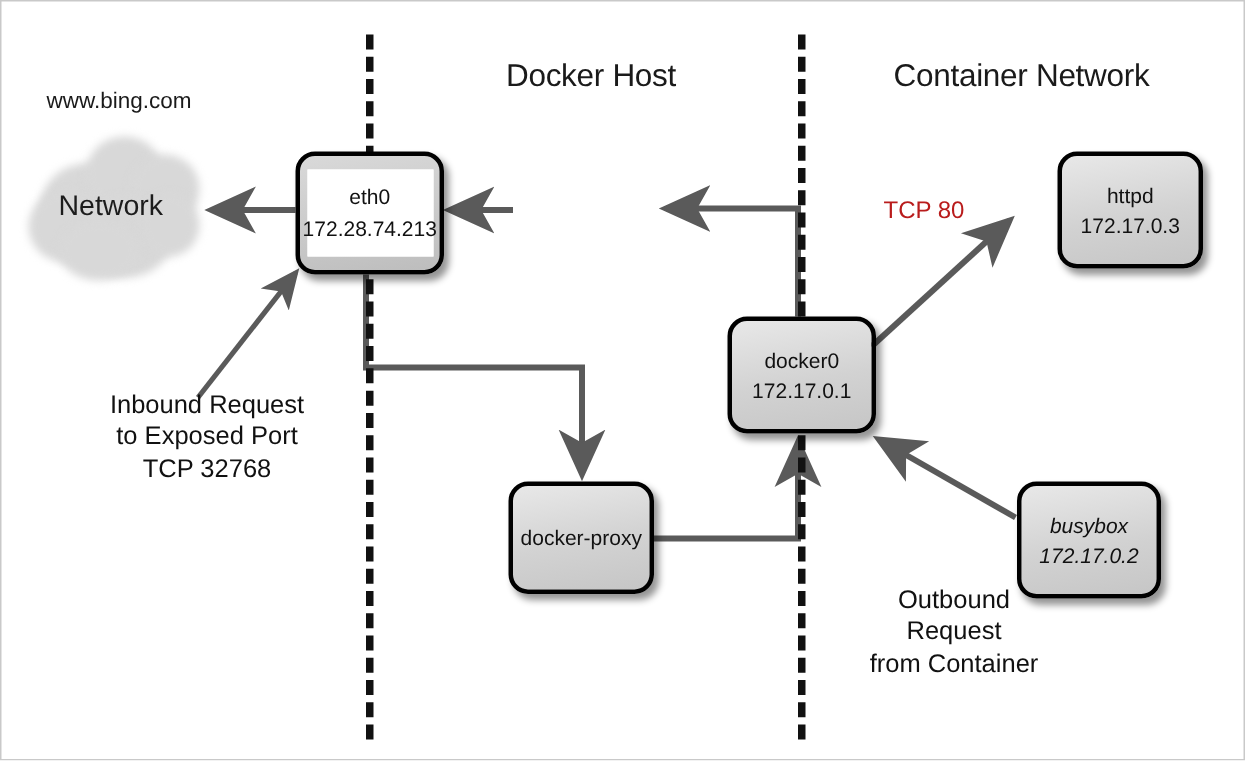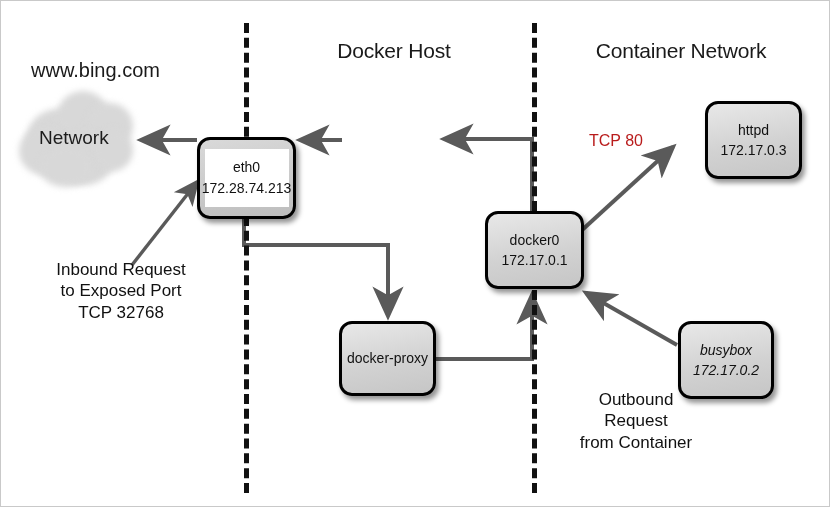--- a/index.html
+++ b/index.html
@@ -87,21 +87,21 @@
     color:#b91c1c;
     white-space:nowrap;
   }
   svg.wires{
     position:absolute;left:0;top:0;
     width:830px;height:507px;
     pointer-events:none;
   }
   .www{
     position:absolute;
-    font-size:20px;
+    font-size:15px;
     color:#1a1a1a;
     white-space:nowrap;
   }
 </style>
 </head>
 <body>
 
 <div id="canvas">
 
   <svg class="wires" viewBox="0 0 830 507">
@@ -143,21 +143,21 @@
     <div class="puff" style="left:14px;top:26px;width:62px;height:58px;"></div>
     <div class="puff" style="left:44px;top:8px;width:52px;height:50px;"></div>
     <div class="puff" style="left:74px;top:20px;width:46px;height:46px;"></div>
     <div class="puff" style="left:6px;top:44px;width:50px;height:48px;"></div>
     <div class="puff" style="left:40px;top:48px;width:62px;height:54px;"></div>
     <div class="puff" style="left:80px;top:46px;width:40px;height:42px;"></div>
     <div class="puff" style="left:26px;top:64px;width:54px;height:40px;"></div>
   </div>
   <div class="cloud-label" style="left:38px;top:126px;">Network</div>
 
-  <div class="node inset" style="left:196px;top:100px;width:99px;height:82px;margin-top:36px;">
+  <div class="node inset" style="left:196px;top:100px;width:99px;height:82px;">
     <div class="inner-panel">
       <span class="ln">eth0</span>
       <span class="ln">172.28.74.213</span>
     </div>
   </div>
 
 
   <div class="node" style="left:484px;top:210px;width:99px;height:78px;">
     <span class="ln">docker0</span>
     <span class="ln">172.17.0.1</span>
@@ -172,21 +172,21 @@
     <span class="ln">172.17.0.3</span>
   </div>
 
   <div class="node" style="left:677px;top:320px;width:96px;height:78px;font-style:italic;">
     <span class="ln">busybox</span>
     <span class="ln">172.17.0.2</span>
   </div>
 
   <div class="edge-label" style="left:588px;top:131px;">TCP 80</div>
 
-  <div class="annot" style="left:20px;top:258px;width:200px;">Inbound Request
+  <div class="annot" style="left:37px;top:258px;width:200px;">Inbound Request
 to Exposed Port
 TCP 32768</div>
 
   <div class="annot" style="left:555px;top:388px;width:160px;">Outbound
 Request
 from Container</div>
 
 </div>
 
 </body></html>

